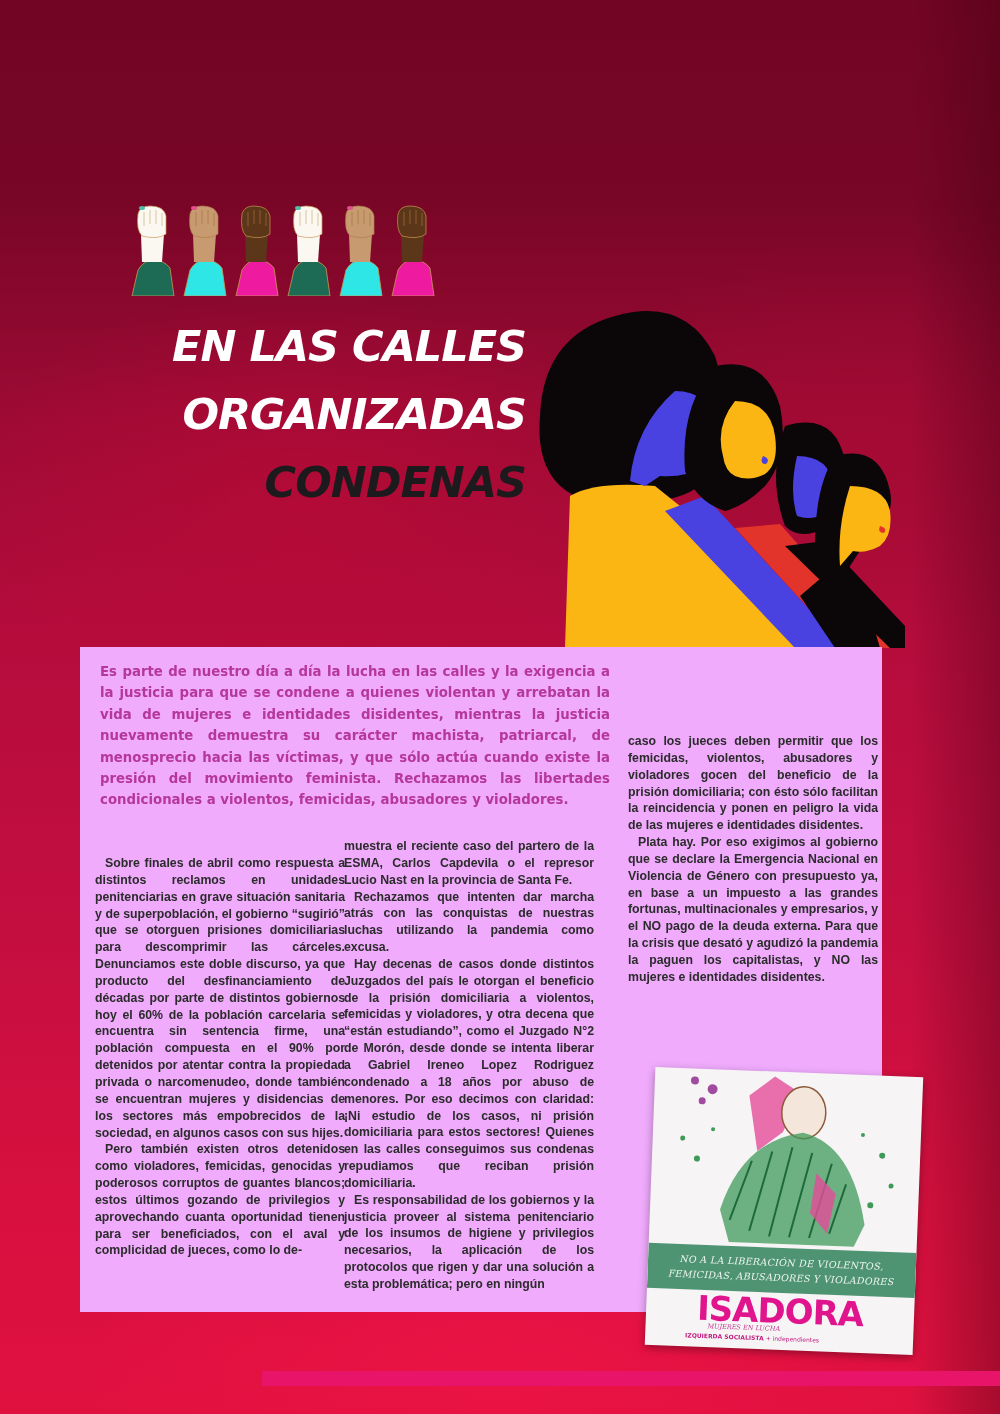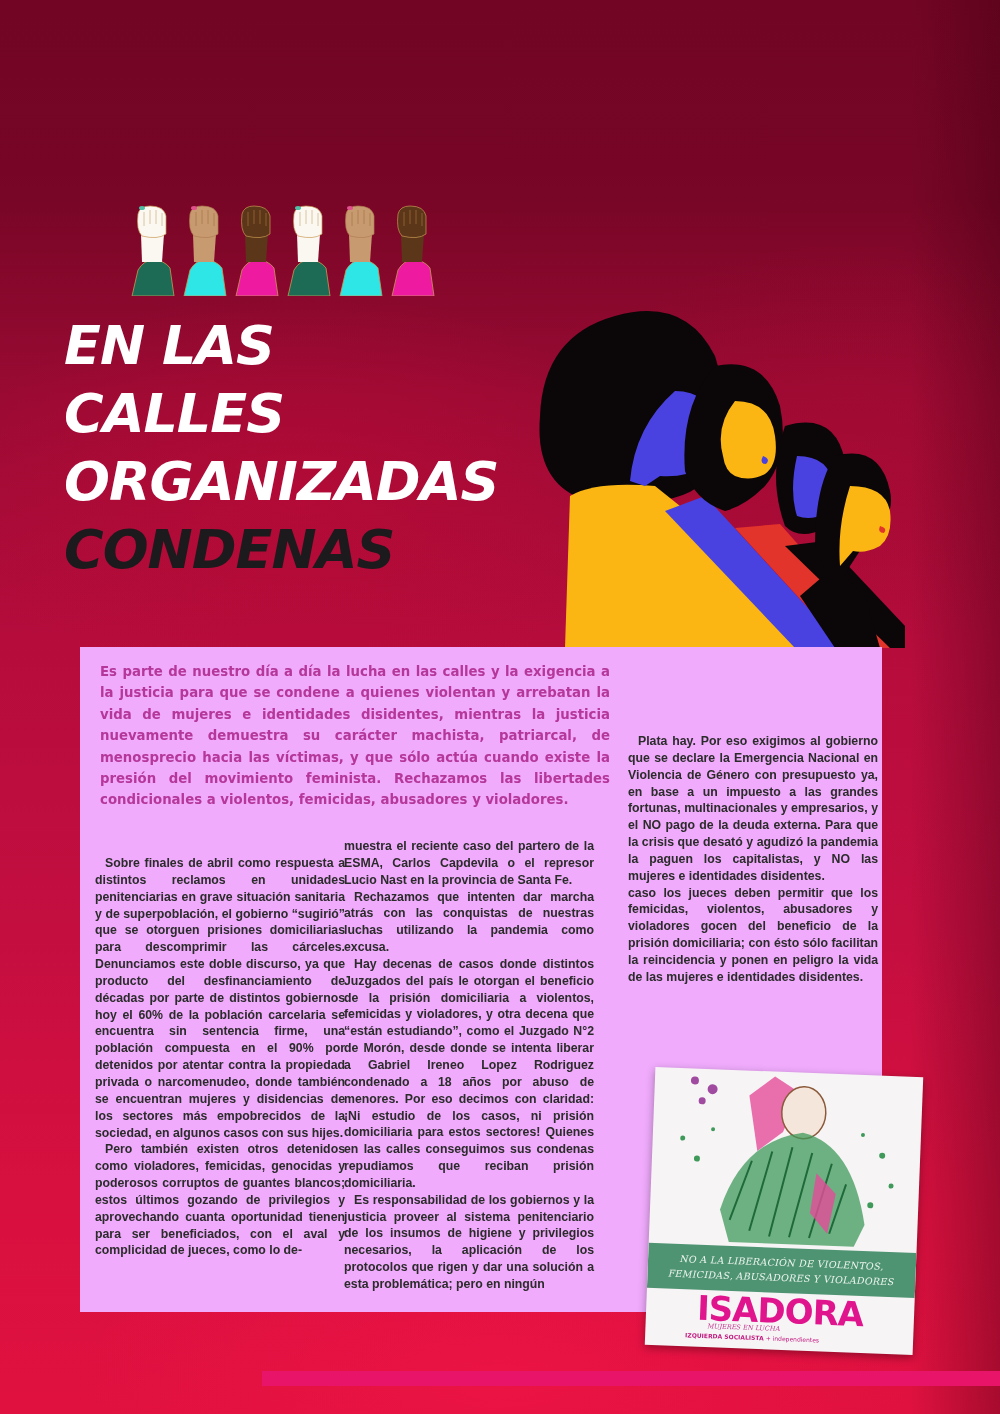--- a/index.html
+++ b/index.html
@@ -21,25 +21,25 @@
   
   .fists {
     position: absolute; left: 128px; top: 204px; width: 310px; height: 92px;
     display: flex; gap: 2px;
   }
   .fist { width: 50px; height: 92px; position: relative; }
   .fist svg { width: 100%; height: 100%; display: block; }
 
   
   .headline {
-    position: absolute; left: 64px; top: 312px; width: 440px;
-    text-align: left;
+    position: absolute; left: 86px; top: 312px; width: 440px;
+    text-align: right;
     font-family: "DejaVu Sans", sans-serif;
     font-weight: bold; font-style: italic;
-    font-size: 54px; line-height: 68px; letter-spacing: -1px;
+    font-size: 43px; line-height: 68px; letter-spacing: -1px;
   }
   .headline .white { color: #ffffff; }
   .headline .dark { color: #1c1a1c; }
   .headline span { display: block; }
 
   
   .women {
     position: absolute; left: 535px; top: 296px; width: 370px; height: 352px;
   }
   .women svg { width: 100%; height: 100%; display: block; }
@@ -206,22 +206,22 @@
     <p>Sobre finales de abril como respuesta a distintos reclamos en unidades penitenciarias en grave situación sanitaria y de superpoblación, el gobierno “sugirió” que se otorguen prisiones domiciliarias para descomprimir las cárceles. Denunciamos este doble discurso, ya que producto del desfinanciamiento de décadas por parte de distintos gobiernos hoy el 60% de la población carcelaria se encuentra sin sentencia firme, una población compuesta en el 90% por detenidos por atentar contra la propiedad privada o narcomenudeo, donde también se encuentran mujeres y disidencias de los sectores más empobrecidos de la sociedad, en algunos casos con sus hijes.</p>
     <p>Pero también existen otros detenidos como violadores, femicidas, genocidas y poderosos corruptos de guantes blancos; estos últimos gozando de privilegios y aprovechando cuanta oportunidad tienen para ser beneficiados, con el aval y complicidad de jueces, como lo de-</p>
   </div>
   <div class="col col2">
     <p style="text-indent:0">muestra el reciente caso del partero de la ESMA, Carlos Capdevila o el represor Lucio Nast en la provincia de Santa Fe.</p>
     <p>Rechazamos que intenten dar marcha atrás con las conquistas de nuestras luchas utilizando la pandemia como excusa.</p>
     <p>Hay decenas de casos donde distintos Juzgados del país le otorgan el beneficio de la prisión domiciliaria a violentos, femicidas y violadores, y otra decena que “están estudiando”, como el Juzgado N°2 de Morón, desde donde se intenta liberar a Gabriel Ireneo Lopez Rodriguez condenado a 18 años por abuso de menores. Por eso decimos con claridad: ¡Ni estudio de los casos, ni prisión domiciliaria para estos sectores! Quienes en las calles conseguimos sus condenas repudiamos que reciban prisión domiciliaria.</p>
     <p>Es responsabilidad de los gobiernos y la justicia proveer al sistema penitenciario de los insumos de higiene y privilegios necesarios, la aplicación de los protocolos que rigen y dar una solución a esta problemática; pero en ningún</p>
   </div>
   <div class="col col3">
+    <p style="text-indent:0">caso los jueces deben permitir que los femicidas, violentos, abusadores y violadores gocen del beneficio de la prisión domiciliaria; con ésto sólo facilitan la reincidencia y ponen en peligro la vida de las mujeres e identidades disidentes.</p>
     <p>Plata hay. Por eso exigimos al gobierno que se declare la Emergencia Nacional en Violencia de Género con presupuesto ya, en base a un impuesto a las grandes fortunas, multinacionales y empresarios, y el NO pago de la deuda externa. Para que la crisis que desató y agudizó la pandemia la paguen los capitalistas, y NO las mujeres e identidades disidentes.</p>
-    <p style="text-indent:0">caso los jueces deben permitir que los femicidas, violentos, abusadores y violadores gocen del beneficio de la prisión domiciliaria; con ésto sólo facilitan la reincidencia y ponen en peligro la vida de las mujeres e identidades disidentes.</p>
   </div>
 </section>
 
 <div class="card">
   <div class="card-art">
     <svg viewBox="0 0 268 175">
       <circle cx="40" cy="12" r="4" fill="#a04aa0"></circle>
         <circle cx="58" cy="20" r="5" fill="#a04aa0"></circle>
         <circle cx="48" cy="32" r="3.5" fill="#a04aa0"></circle>
       <path d="M95 25 L120 5 L145 20 L130 60 L105 80 Z" fill="#e44c9a" opacity="0.8"></path>

